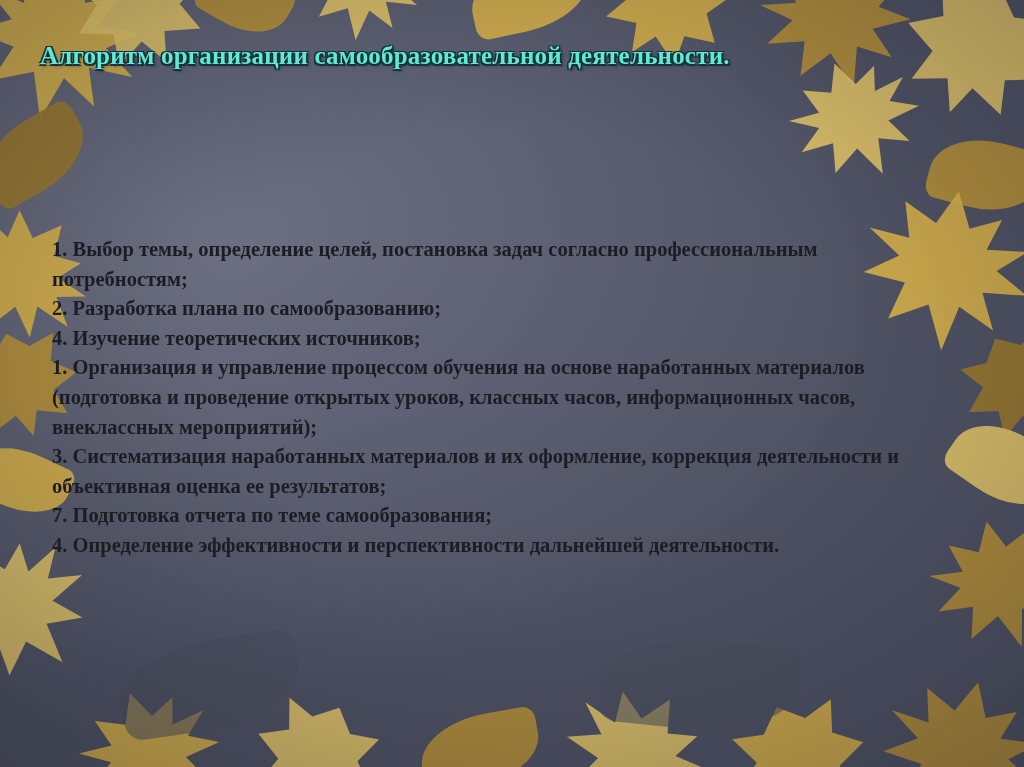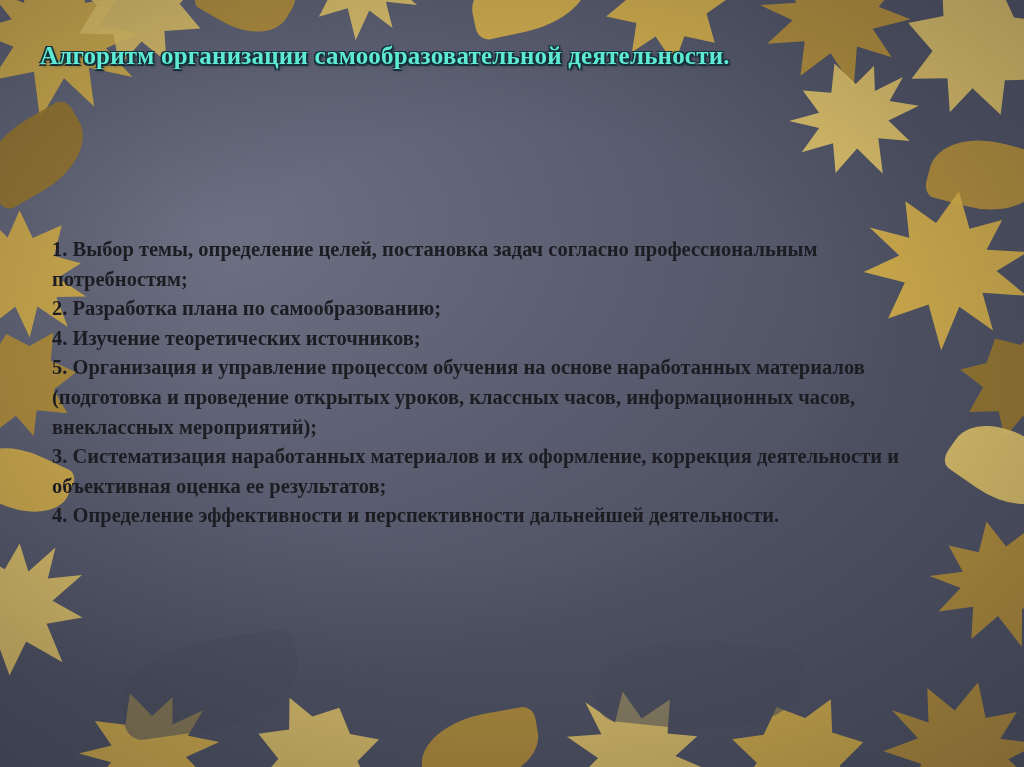--- a/index.html
+++ b/index.html
@@ -129,19 +129,20 @@
 
   <div class="bg-vignette"></div>
 
   <div class="content">
     <div class="title">Алгоритм организации самообразовательной деятельности.</div>
 
     <div class="body-list">
       <p>1. Выбор темы, определение целей, постановка задач согласно профессиональным потребностям;</p>
       <p>2. Разработка плана по самообразованию;</p>
       <p>4. Изучение теоретических источников;</p>
-      <p>5. Организация и управление процессом обучения на основе наработанных материалов (подготовка и проведение открытых уроков, классных часов, информационных часов, внеклассных мероприятий);</p>
+      <p>1. Организация и управление процессом обучения на основе наработанных материалов (подготовка и проведение открытых уроков, классных часов, информационных часов, внеклассных мероприятий);</p>
       <p>3. Систематизация наработанных материалов и их оформление, коррекция деятельности и объективная оценка ее результатов;</p>
+      <p>7. Подготовка отчета по теме самообразования;</p>
       <p>4. Определение эффективности и перспективности дальнейшей деятельности.</p>
     </div>
   </div>
 
 </div>
 
 </body></html>

